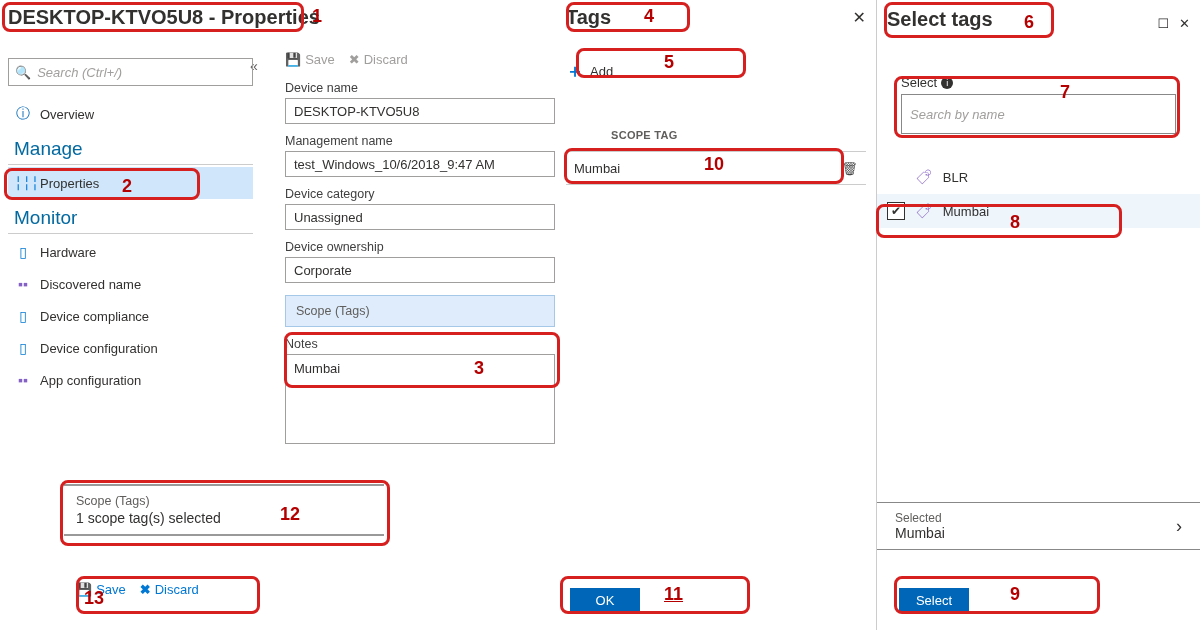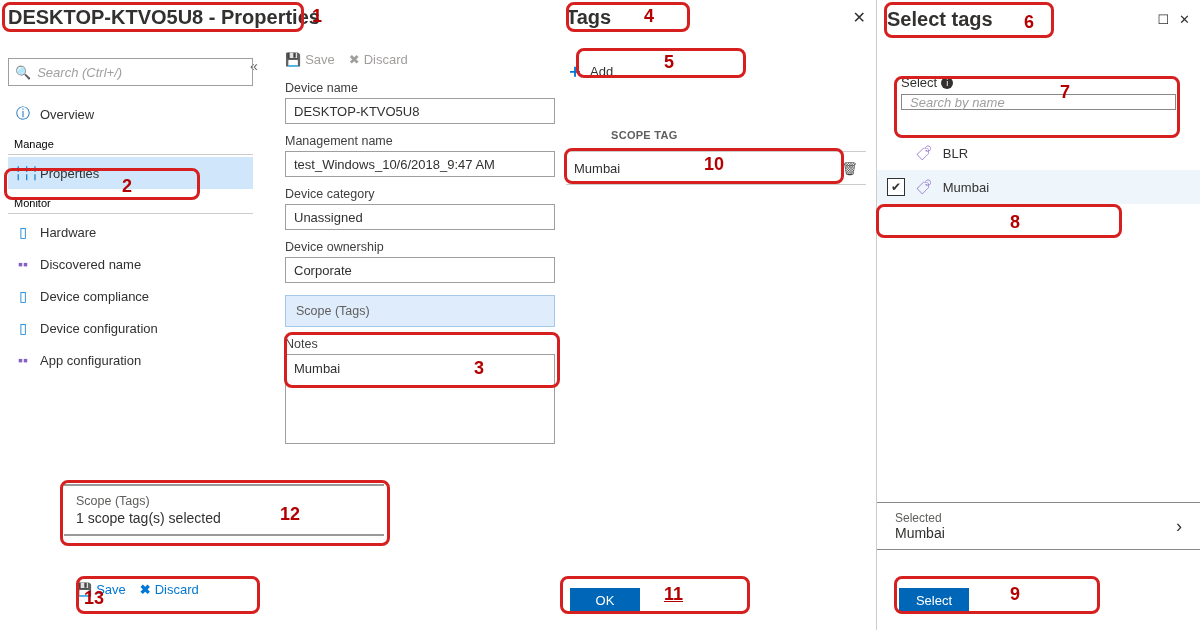--- a/index.html
+++ b/index.html
@@ -10,21 +10,21 @@
   .red-box { position: absolute; border: 3px solid #d61f1f; border-radius: 8px; }
   .red-num { position: absolute; color: #b40000; font-weight: 700; font-size: 18px; }
 
   
   .nav { position: absolute; top: 58px; left: 8px; width: 245px; }
   .search-box { border: 1px solid #a19f9d; height: 28px; display: flex; align-items: center; padding: 0 6px; color: #a19f9d; font-style: italic; margin-bottom: 12px; }
   .search-box .mag { margin-right: 6px; font-style: normal; }
   .nav-item { display: flex; align-items: center; height: 32px; padding: 0 6px; cursor: pointer; }
   .nav-item .ic { width: 18px; text-align: center; margin-right: 8px; font-size: 14px; }
   .nav-item.info .ic { color: #0067b8; }
-  .nav-section { font-size: 11px; color: #000000; font-weight: 400; padding: 8px 6px 4px; }
+  .nav-section { font-size: 19px; color: #0369a1; font-weight: 400; padding: 8px 6px 4px; }
   .nav-hr { border: none; border-top: 1px solid #ccc; margin: 0 0 2px; }
   .nav-item.active { background: #cfe6fb; }
   .nav-item.active .ic { color: #0078d4; }
   .ic-blue { color: #0078d4; }
   .ic-purple { color: #8661c5; }
 
   
   .form-col { position: absolute; top: 52px; left: 285px; width: 270px; }
   .toolbar { display: flex; gap: 14px; color: #a19f9d; align-items: center; margin-bottom: 14px; }
   .toolbar .tb-btn { display: flex; align-items: center; gap: 4px; cursor: pointer; }
@@ -48,26 +48,26 @@
   .close-x { font-size: 16px; cursor: pointer; color: #323130; }
   .add-row { margin-top: 30px; display: flex; align-items: center; gap: 6px; color: #323130; cursor: pointer; }
   .add-row .plus { color: #0078d4; font-weight: 700; font-size: 18px; }
   .scope-tag-label { margin-top: 46px; font-size: 11px; font-weight: 700; letter-spacing: 0.3px; color: #605e5c; margin-left: 45px; }
   .tag-row { margin-top: 10px; height: 34px; border-top: 1px solid #ccc; border-bottom: 1px solid #ccc; display: flex; align-items: center; padding: 0 8px; justify-content: space-between; }
   .tag-row .trash { color: #444; font-size: 13px; cursor: pointer; }
   .ok-btn { position: absolute; top: 588px; left: 570px; width: 70px; height: 24px; background: #0067b8; color: #fff; display: flex; align-items: center; justify-content: center; font-size: 13px; cursor: pointer; }
 
   
   .select-panel { position: absolute; top: 0; left: 876px; width: 324px; height: 630px; border-left: 1px solid #ccc; }
-  .sp-header { display: flex; justify-content: space-between; align-items: center; padding: 8px 10px; }
+  .sp-header { display: flex; justify-content: space-between; align-items: flex-end; padding: 8px 10px; }
   .sp-title { font-size: 20px; font-weight: 600; }
   .sp-winbtns { display: flex; gap: 10px; color: #323130; }
   .sp-select-label { margin: 36px 0 4px 24px; font-size: 13px; display: flex; align-items: center; gap: 4px; }
   .sp-select-label .info-dot { width: 12px; height: 12px; border-radius: 50%; background: #323130; color: #fff; font-size: 9px; display: inline-flex; align-items: center; justify-content: center; }
-  .sp-search { margin: 0 24px; border: 1px solid #888; height: 16px; padding: 0 8px; color: #a19f9d; font-style: italic; display: flex; align-items: center; }
+  .sp-search { margin: 0 24px; border: 1px solid #888; height: 40px; padding: 0 8px; color: #a19f9d; font-style: italic; display: flex; align-items: center; }
   .sp-item { display: flex; align-items: center; height: 34px; padding: 0 10px; gap: 10px; cursor: pointer; }
   .sp-item .chk { width: 18px; height: 18px; border: 1px solid #323130; display: flex; align-items: center; justify-content: center; font-size: 12px; background: #fff; }
   .sp-item .tagglyph { color: #8661c5; transform: rotate(90deg); display: inline-block; font-size: 14px; }
   .sp-item.active { background: #eef6fc; }
   .sp-list { margin-top: 26px; }
 
   .sp-selected { position: absolute; bottom: 80px; left: 0; right: 0; border-top: 1px solid #888; border-bottom: 1px solid #888; padding: 8px 18px; display: flex; justify-content: space-between; align-items: center; }
   .sp-selected .lbl { font-size: 12px; color: #605e5c; }
   .sp-selected .val { font-size: 14px; }
   .sp-selected .chev { font-size: 18px; color: #323130; }

